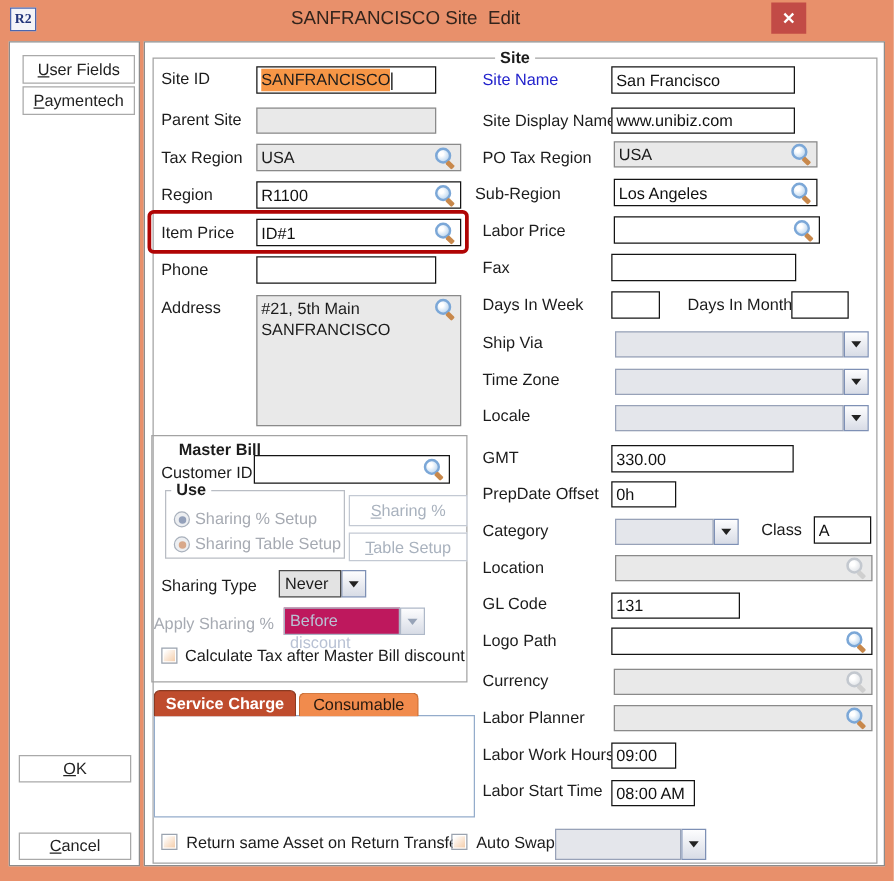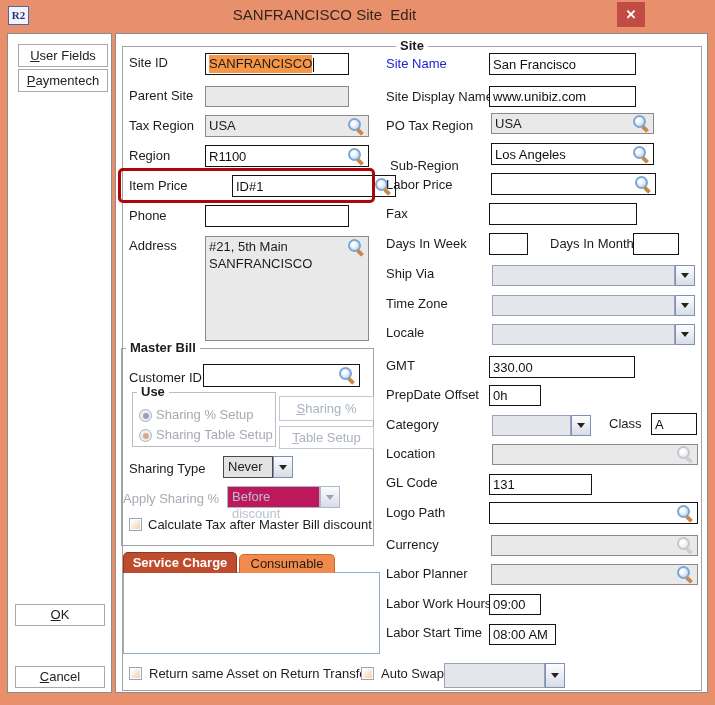--- a/index.html
+++ b/index.html
@@ -133,40 +133,40 @@
     <span class="mag"></span>
   </div>
 
   <div class="lbl" style="left:13px;top:114px;">Region</div>
   <div class="fld white" style="left:89px;top:111px;width:164px;height:22px;">
     <input class="bare" value="R1100" style="">
     <span class="mag"></span>
   </div>
 
   <div class="lbl" style="left:13px;top:144px;">Item Price</div>
-  <div class="fld white" style="left:89px;top:141px;width:164px;height:22px;margin-left:27px;">
+  <div class="fld white" style="left:89px;top:141px;width:164px;height:22px;">
     <input class="bare" value="ID#1" style="">
     <span class="mag"></span>
   </div>
   <div class="focus-ring" style="left:2px;top:134px;width:257px;height:35px;"></div>
 
   <div class="lbl" style="left:13px;top:174px;">Phone</div>
   <div class="fld white" style="left:89px;top:171px;width:144px;height:22px;">
     <input class="bare" value="" style="">
   </div>
 
   <div class="lbl" style="left:13px;top:204px;">Address</div>
   <div class="fld gray" style="left:89px;top:202px;width:164px;height:105px;">
     <span class="txt" style="line-height:17px;">#21, 5th Main
 SANFRANCISCO</span>
     <span class="mag"></span>
   </div>
 
   <div class="group" style="left:5px;top:314px;width:253px;height:198px;">
-    <span class="legend" style="left:4px;">Master Bill</span>
+    <span class="legend" style="left:17px;margin-top:12px;">Master Bill</span>
   </div>
   <div class="lbl" style="left:13px;top:336px;">Customer ID</div>
   <div class="fld white" style="left:87px;top:330px;width:157px;height:23px;">
     <input class="bare" value="" style="">
     <span class="mag"></span>
   </div>
 
   <div class="group" style="left:16px;top:358px;width:144px;height:55px;border-color:#B9BDC4;">
     <span class="legend" style="left:4px;">Use</span>
   </div>
@@ -231,21 +231,21 @@
   <div class="fld white" style="left:373px;top:52px;width:147px;height:21px;">
     <input class="bare" value="www.unibiz.com" style="">
   </div>
 
   <div class="lbl" style="left:270px;top:84px;">PO Tax Region</div>
   <div class="fld gray" style="left:375px;top:79px;width:163px;height:21px;">
     <span class="txt">USA</span>
     <span class="mag" style="top:1px;"></span>
   </div>
 
-  <div class="lbl" style="left:274px;top:113px;margin-top:11px;">Sub-Region</div>
+  <div class="lbl" style="left:264px;top:113px;">Sub-Region</div>
   <div class="fld white" style="left:375px;top:109px;width:163px;height:22px;">
     <input class="bare" value="Los Angeles" style="">
     <span class="mag"></span>
   </div>
 
   <div class="lbl" style="left:270px;top:143px;">Labor Price</div>
   <div class="fld white" style="left:375px;top:139px;width:165px;height:22px;">
     <input class="bare" value="" style="">
     <span class="mag"></span>
   </div>

